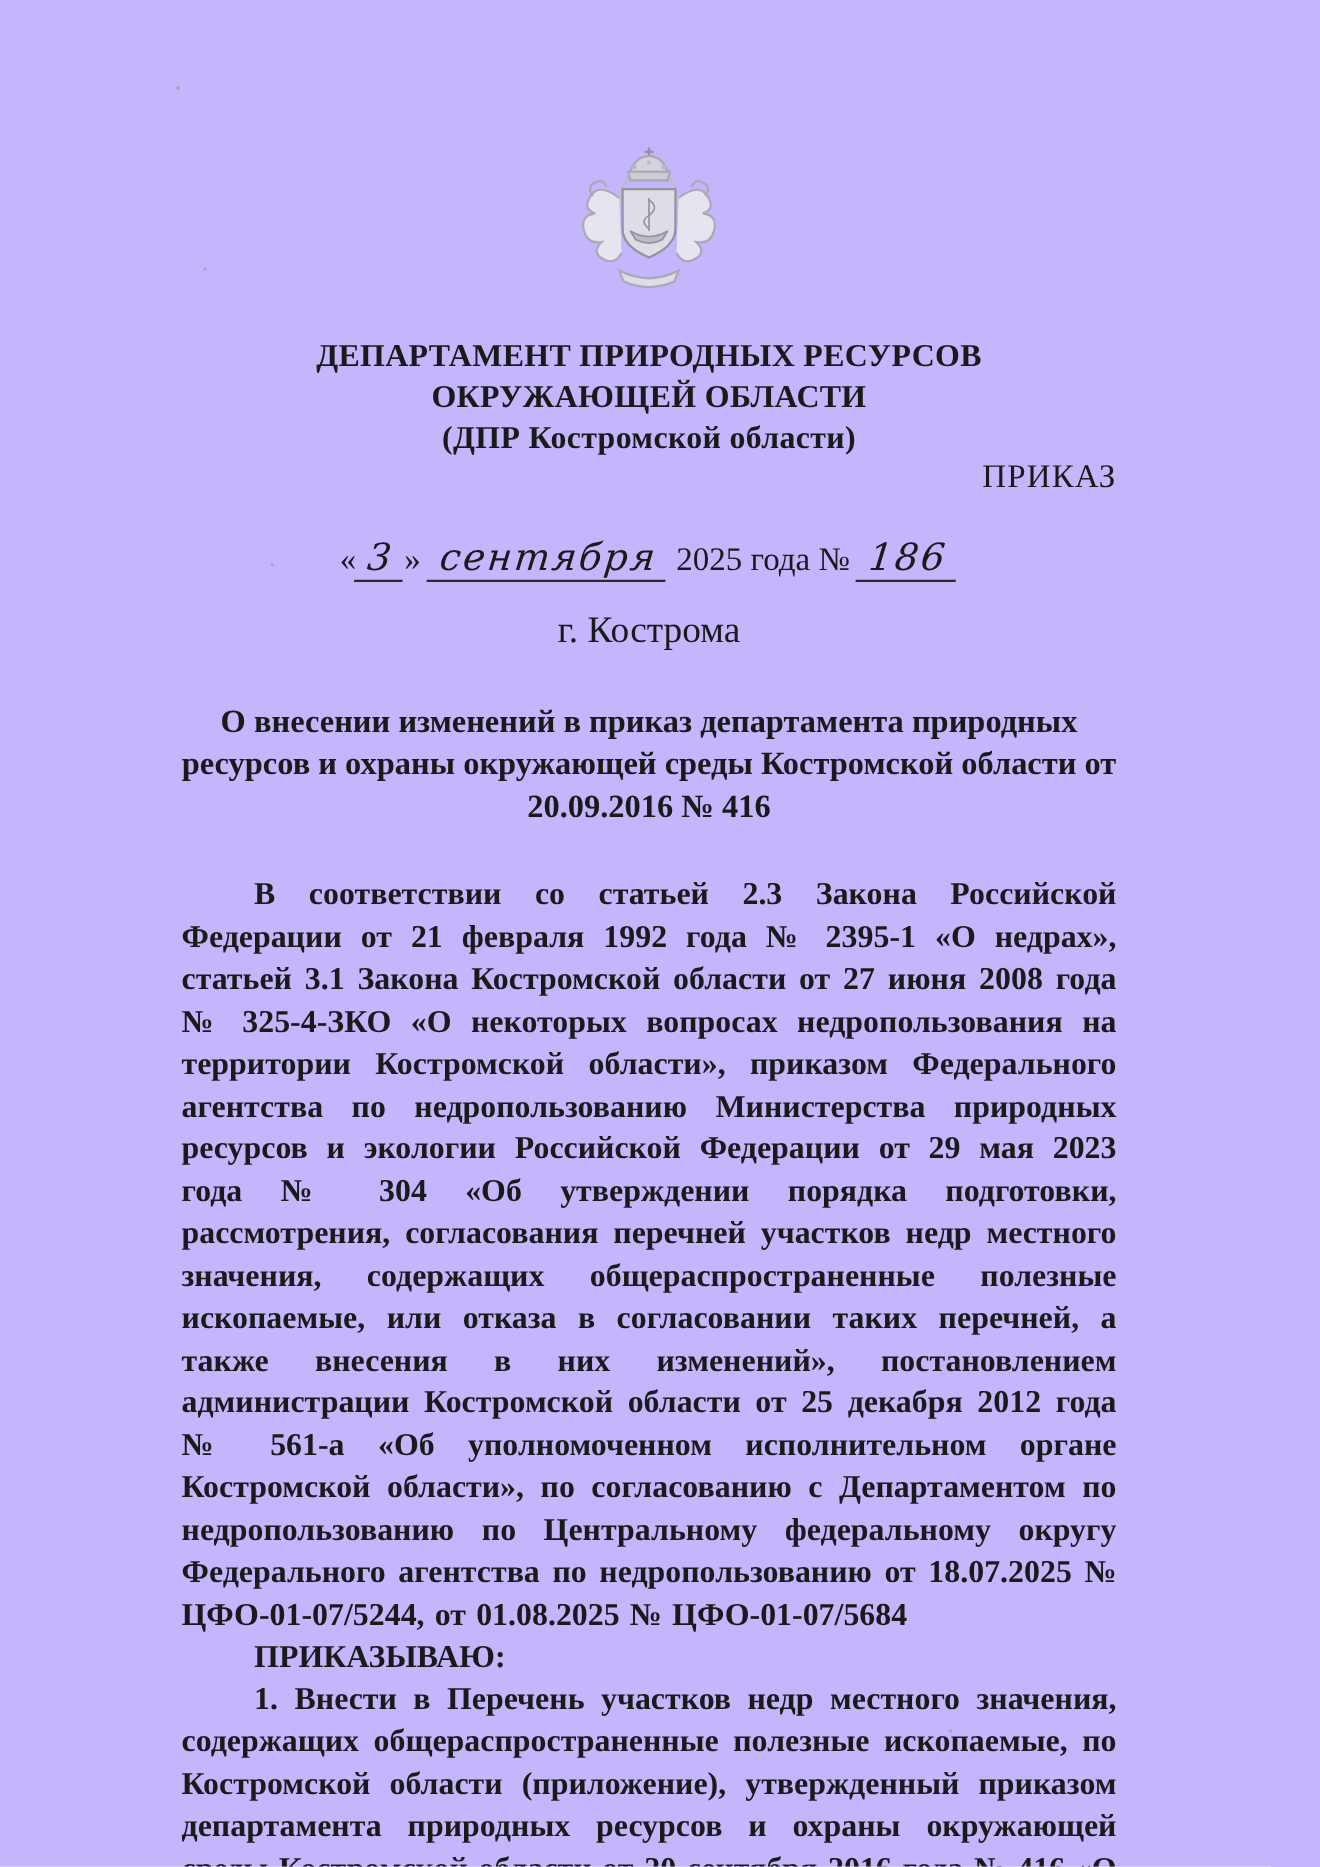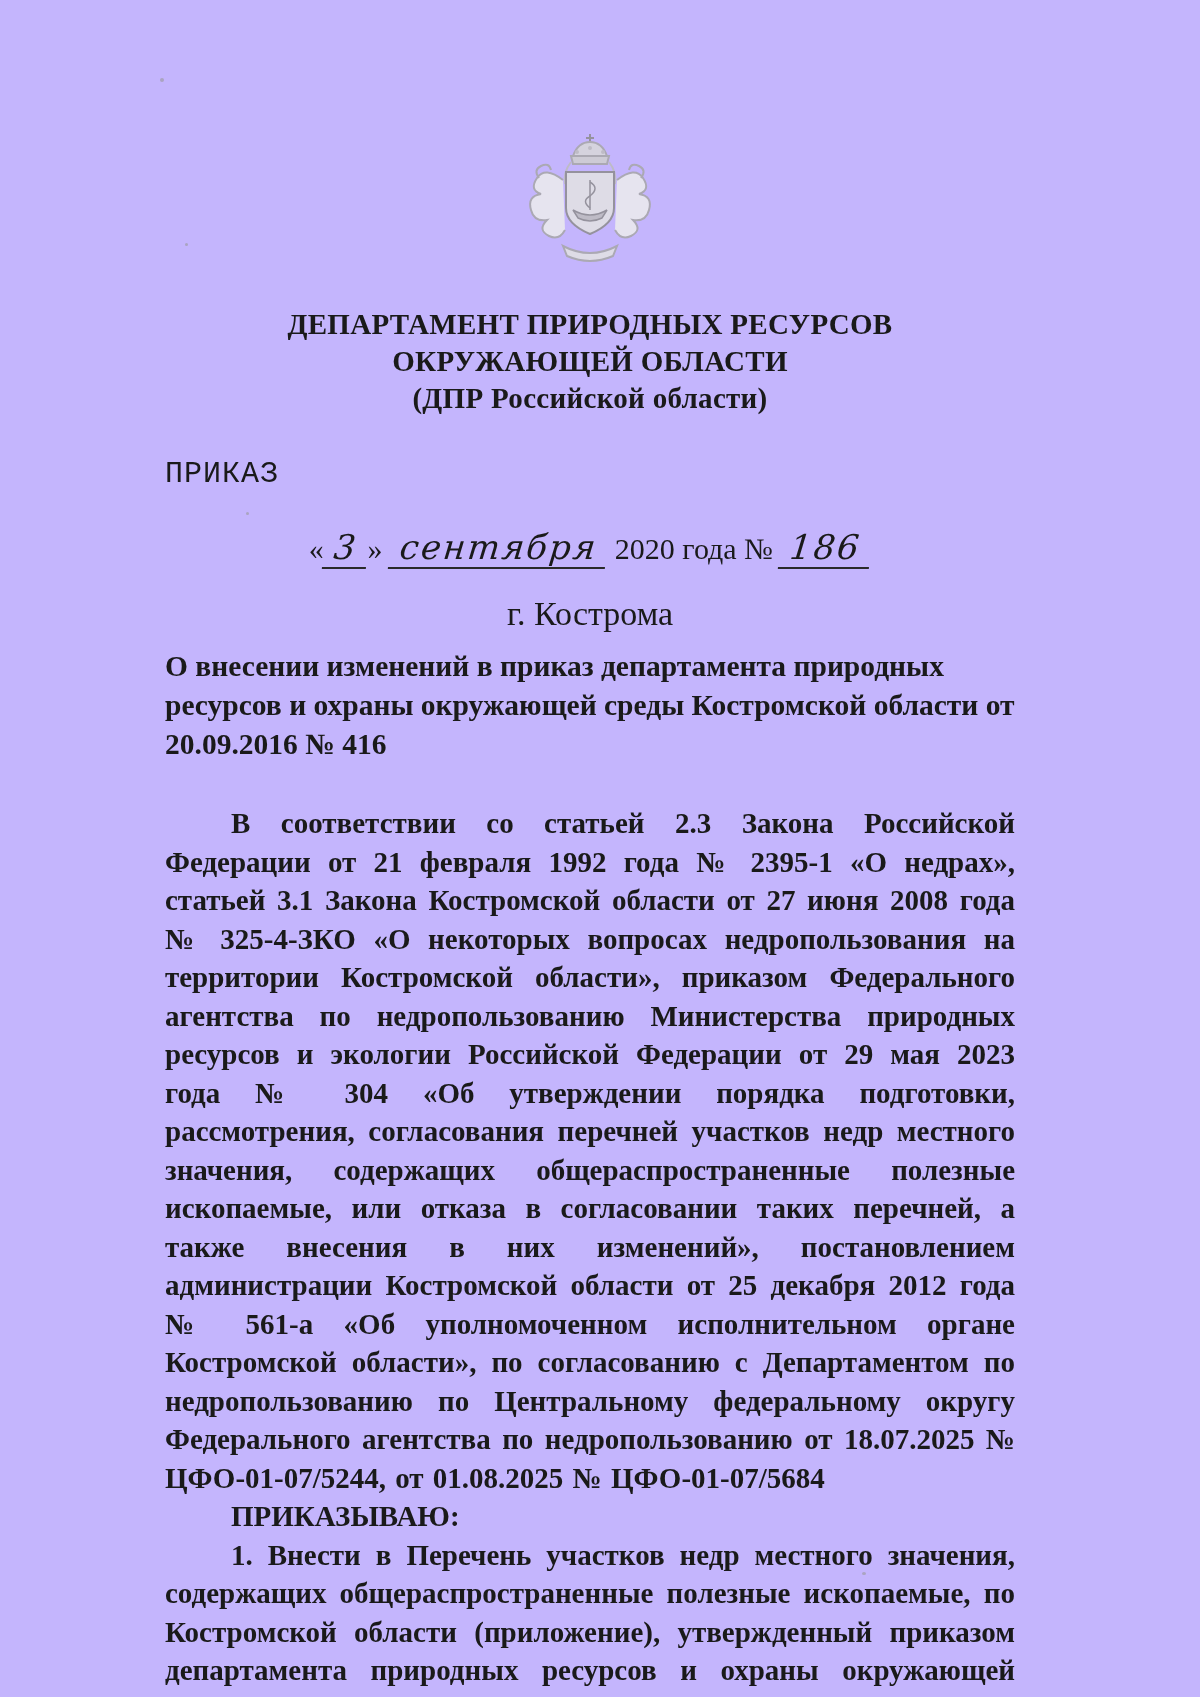--- a/index.html
+++ b/index.html
@@ -29,25 +29,23 @@
   }
   .org-block {
     margin-top: 28px;
     text-align: center;
     font-weight: bold;
     font-size: 29px;
     line-height: 37px;
     letter-spacing: 0.3px;
   }
   .doc-type {
-    margin-top: 40px;
-    text-align: left;
+    text-align: right;
     font-size: 30px;
     letter-spacing: 1px;
-    font-family: Liberation Mono, monospace;
   }
   .date-line {
     margin-top: 36px;
     text-align: center;
     font-size: 30px;
     white-space: nowrap;
   }
   .handwritten {
     font-family: "DejaVu Serif", serif;
     font-style: italic;
@@ -57,22 +55,22 @@
     padding: 0 10px 0 10px;
     display: inline-block;
     transform: skewX(-6deg);
   }
   .city-line {
     margin-top: 26px;
     text-align: center;
     font-size: 34px;
   }
   .subject {
-    margin-top: 14px;
-    text-align: left;
+    margin-top: 44px;
+    text-align: center;
     font-weight: bold;
     font-size: 29.5px;
     line-height: 39px;
   }
   .body-text {
     margin-top: 40px;
     font-size: 29px;
     line-height: 38.5px;
   }
   .body-text p {
@@ -122,29 +120,29 @@
         <path d="M112 52 q18 -14 26 -2 q8 12 -4 16 q14 2 10 16 q-3 12 -16 10 q10 10 -2 16 q-10 5 -16 -6" fill="#ededed" stroke="#a7a7a7"></path>
         <path d="M136 50 q6 -8 -2 -12 q-8 -4 -10 4" stroke="#a7a7a7"></path>
 
         <path d="M58 118 q27 14 54 0 l-4 10 q-23 10 -46 0 z" fill="#e3e3e3" stroke="#a7a7a7"></path>
       </g>
     </svg>
 
     <div class="org-block">
       <div>ДЕПАРТАМЕНТ ПРИРОДНЫХ РЕСУРСОВ</div>
       <div>ОКРУЖАЮЩЕЙ ОБЛАСТИ</div>
-      <div>(ДПР Российской области)</div>
+      <div>(ДПР Костромской области)</div>
     </div>
 
     <div class="doc-type">ПРИКАЗ</div>
 
     <div class="date-line">
       <span>«</span><span class="handwritten">3</span><span>»</span>
       <span class="handwritten">сентября</span>
-      <span>2020 года №</span>
+      <span>2025 года №</span>
       <span class="handwritten">186</span>
     </div>
 
     <div class="city-line">г. Кострома</div>
 
     <div class="subject">О внесении изменений в приказ департамента природных ресурсов и охраны окружающей среды Костромской области от 20.09.2016 № 416</div>
 
     <div class="body-text">
       <p>В соответствии со статьей 2.3 Закона Российской Федерации от 21 февраля 1992 года № 2395-1 «О недрах», статьей 3.1 Закона Костромской области от 27 июня 2008 года № 325-4-ЗКО «О некоторых вопросах недропользования на территории Костромской области», приказом Федерального агентства по недропользованию Министерства природных ресурсов и экологии Российской Федерации от 29 мая 2023 года № 304 «Об утверждении порядка подготовки, рассмотрения, согласования перечней участков недр местного значения, содержащих общераспространенные полезные ископаемые, или отказа в согласовании таких перечней, а также внесения в них изменений», постановлением администрации Костромской области от 25 декабря 2012 года № 561-а «Об уполномоченном исполнительном органе Костромской области», по согласованию с Департаментом по недропользованию по Центральному федеральному округу Федерального агентства по недропользованию от 18.07.2025 № ЦФО-01-07/5244, от 01.08.2025 № ЦФО-01-07/5684</p>
       <p>ПРИКАЗЫВАЮ:</p>

